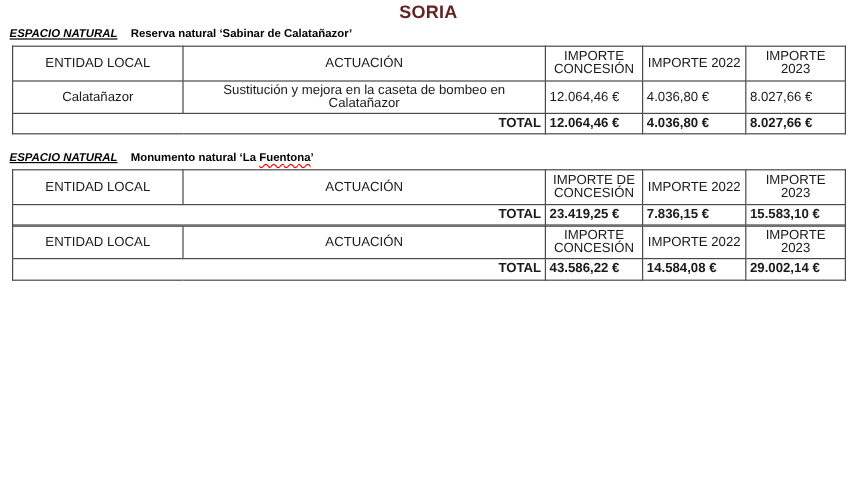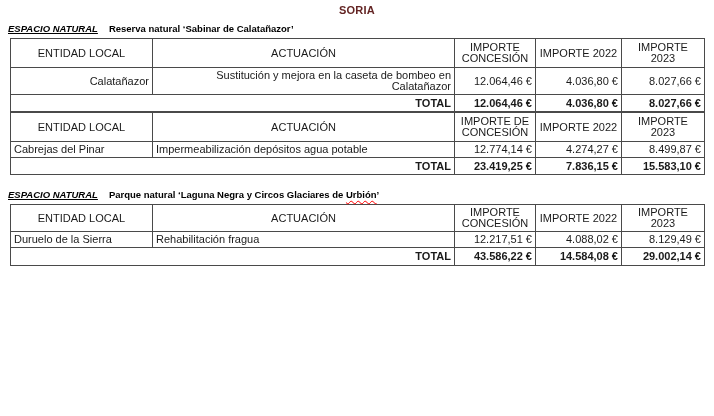--- a/index.html
+++ b/index.html
@@ -3,21 +3,21 @@
 <meta charset="utf-8">
 <style>
   html,body{margin:0;padding:0;background:#ffffff;}
   body{
     width:714px;height:416px;overflow:hidden;
     font-family:"Liberation Sans","DejaVu Sans",sans-serif;
     color:#1a1a1a;
   }
   .doc-title{
     padding-top:5px;text-align:center;
-    font-size:11px;font-weight:bold;letter-spacing:.2px;
+    font-size:15px;font-weight:bold;letter-spacing:.2px;
     color:#632423;line-height:11px;
   }
   .sec-title{
     margin:0 0 4px 8px;font-size:9.5px;font-weight:bold;line-height:11px;color:#000;
   }
   .sec-title.first{margin-top:7px;}
   .sec-title.second{margin-top:14px;}
   .sec-title.third{margin-top:14px;}
   .espacio{font-style:italic;margin-right:11px;text-decoration:underline;}
   .misspelled{
@@ -30,23 +30,23 @@
     border-collapse:collapse;table-layout:fixed;
     margin-left:10px;width:694px;
     font-size:11px;color:#1a1a1a;
   }
   .tbl td{
     border:1px solid #4a4a4a;
     padding:1px 3px;line-height:11px;vertical-align:middle;
     overflow:hidden;
   }
   .hdr{text-align:center;}
-  .c{text-align:right;}
+  .c{text-align:center;}
   .l{text-align:left;padding-left:4px;}
-  .amt{text-align:right;padding-right:9px;white-space:nowrap;}
+  .amt{text-align:left;padding-right:9px;white-space:nowrap;}
   tr.total td{font-weight:bold;}
   td.total-label{text-align:right;}
   
   .h27{height:27px}.h29{height:29px}.h28{height:27px}.h16{height:16px}
   .h30{height:30px}.h17{height:17px}.h42{height:42px}.h18{height:18px}
 </style>
 </head>
 <body>
 
 <div class="doc-title">SORIA</div>
@@ -82,80 +82,66 @@
       <td colspan="2" class="total-label">TOTAL</td>
       <td class="amt">12.064,46 €</td>
       <td class="amt">4.036,80 €</td>
       <td class="amt">8.027,66 €</td>
     </tr>
   </tbody>
     </table>
 </div>
 
 <div>
+  <div class="sec-title second">
+    <span class="espacio">ESPACIO NATURAL</span><span><span>Monumento natural ‘La </span><span class="misspelled">Fuentona</span><span>’</span></span>
+  </div>
   <table class="tbl">
     <colgroup>
         <col style="width:142px">
         <col style="width:302px">
         <col style="width:81px">
         <col style="width:86px">
         <col style="width:83px">
       </colgroup>
     <tbody>
         <tr class="h29">
       <td class="hdr">ENTIDAD LOCAL</td>
       <td class="hdr">ACTUACIÓN</td>
       <td class="hdr">IMPORTE DE CONCESIÓN</td>
       <td class="hdr">IMPORTE 2022</td>
       <td class="hdr">IMPORTE 2023</td>
     </tr>
-    <tr class="h16">
-      <td class="l">Cabrejas del Pinar</td>
-      <td class="l">Impermeabilización depósitos agua potable</td>
-      <td class="amt">12.774,14 €</td>
-      <td class="amt">4.274,27 €</td>
-      <td class="amt">8.499,87 €</td>
-    </tr>
     <tr class="total h17">
       <td colspan="2" class="total-label">TOTAL</td>
       <td class="amt">23.419,25 €</td>
       <td class="amt">7.836,15 €</td>
       <td class="amt">15.583,10 €</td>
     </tr>
   </tbody>
     </table>
 </div>
 
 <div>
-  <div class="sec-title third">
-    <span class="espacio">ESPACIO NATURAL</span><span><span>Parque natural ‘Laguna Negra y Circos Glaciares de </span><span class="misspelled">Urbión</span><span>’</span></span>
-  </div>
   <table class="tbl">
     <colgroup>
         <col style="width:142px">
         <col style="width:302px">
         <col style="width:81px">
         <col style="width:86px">
         <col style="width:83px">
       </colgroup>
     <tbody>
         <tr class="h27">
       <td class="hdr">ENTIDAD LOCAL</td>
       <td class="hdr">ACTUACIÓN</td>
       <td class="hdr">IMPORTE CONCESIÓN</td>
       <td class="hdr">IMPORTE 2022</td>
       <td class="hdr">IMPORTE 2023</td>
     </tr>
-    <tr class="h16">
-      <td class="l">Duruelo de la Sierra</td>
-      <td class="l">Rehabilitación fragua</td>
-      <td class="amt">12.217,51 €</td>
-      <td class="amt">4.088,02 €</td>
-      <td class="amt">8.129,49 €</td>
-    </tr>
     <tr class="total h18">
       <td colspan="2" class="total-label">TOTAL</td>
       <td class="amt">43.586,22 €</td>
       <td class="amt">14.584,08 €</td>
       <td class="amt">29.002,14 €</td>
     </tr>
   </tbody>
     </table>
 </div>
 

